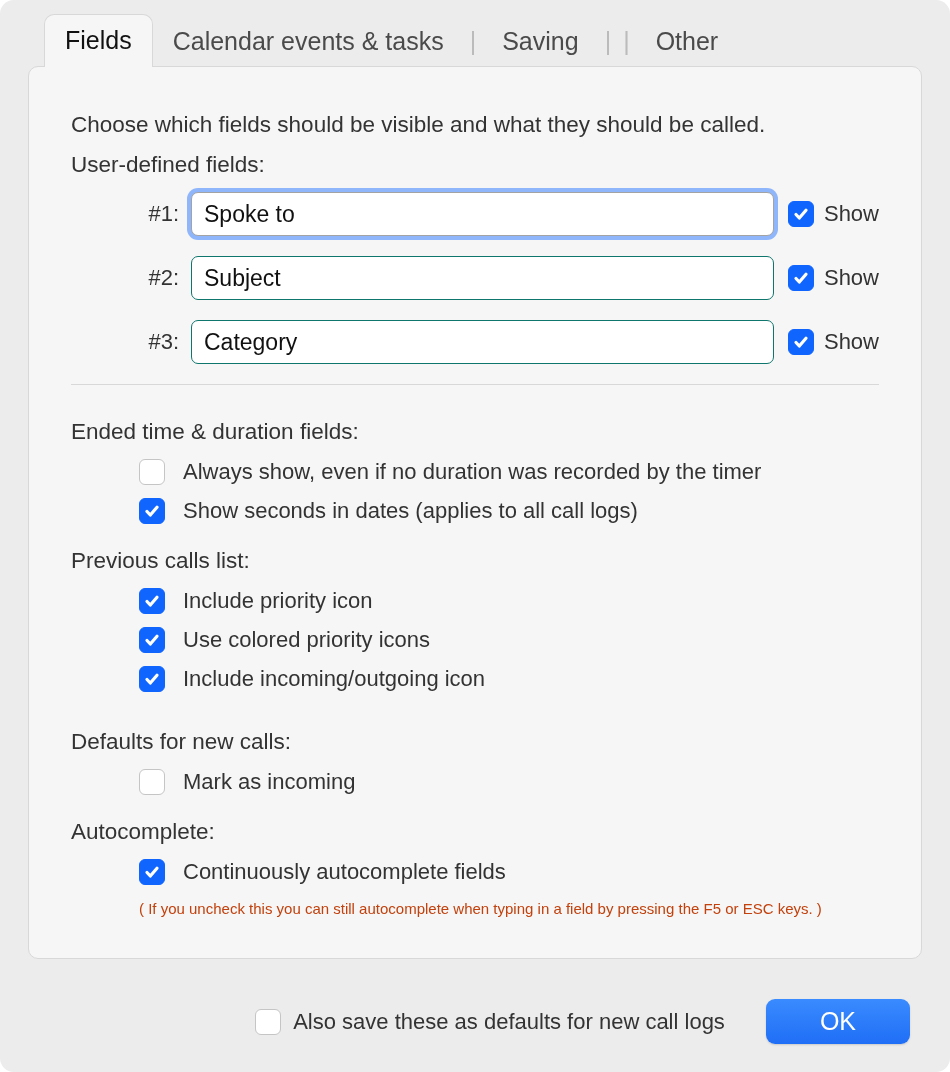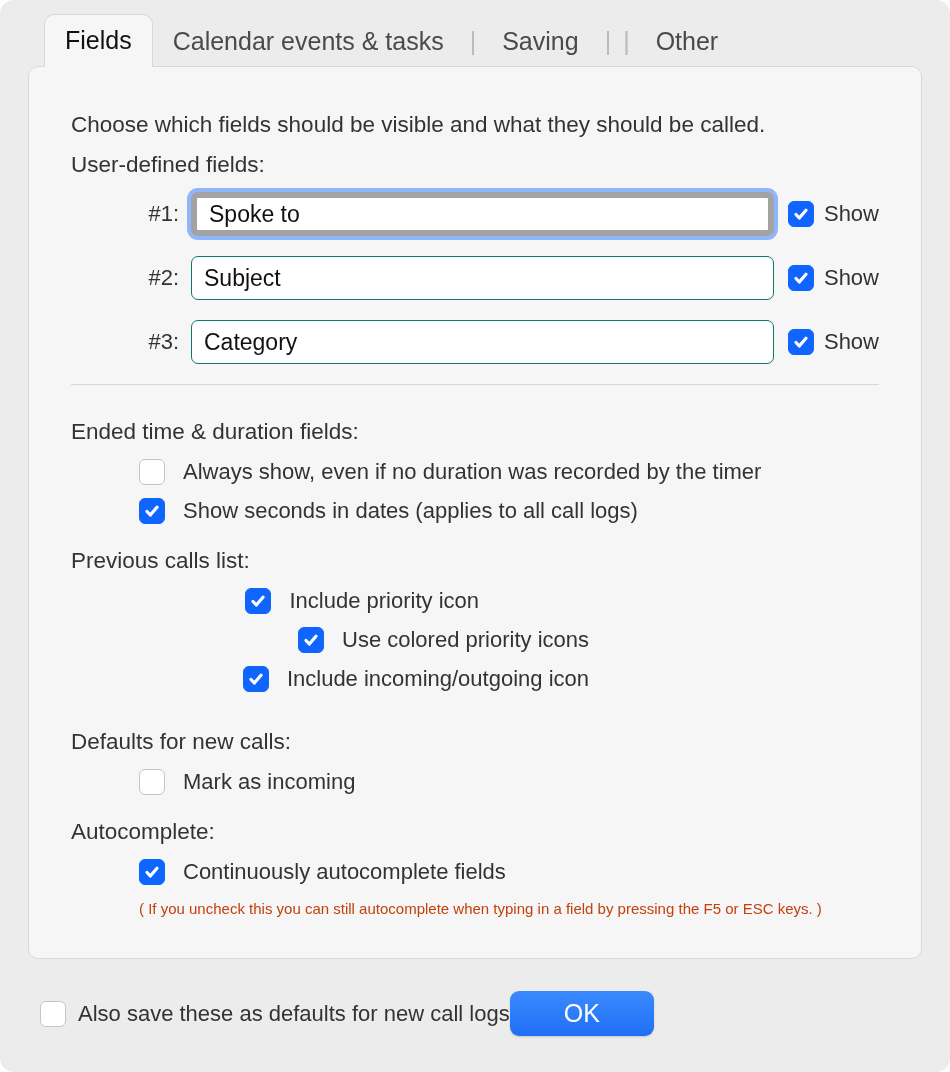--- a/index.html
+++ b/index.html
@@ -90,21 +90,21 @@
     font-size: 23px;
     padding: 4px 12px;
     border: 1px solid #0f766e;
     border-radius: 7px;
     background: #fff;
     color: #111;
     outline: none;
     font-family: inherit;
   }
   .field-input.focused {
-    border: 6px solid #a3a3a3;
+    border: 1px solid #a3a3a3;
     box-shadow: 0 0 0 4px rgba(59,127,255,0.55);
   }
   .show-pair {
     display: flex;
     align-items: center;
     margin-left: 14px;
     gap: 10px;
     justify-content: center;
   }
   .show-pair .cb-label {
@@ -155,36 +155,37 @@
     column-gap: 56px;
   }
   .check-row {
     display: flex;
     align-items: center;
     gap: 18px;
     font-size: 22px;
     color: #333;
     margin-bottom: 13px;
   }
-  .two-col .check-row { width: 340px; justify-content: flex-end; }
+  .two-col .check-row { width: 340px; }
   .two-col .check-row.wide { width: 450px; }
 
   .note {
     font-size: 15px;
     color: #c2410c;
     padding-left: 68px;
     line-height: 1.45;
   }
 
   .bottom-bar {
     position: absolute;
-    left: 40px; right: 40px; bottom: 36px;
-    display: flex;
-    align-items: center;
-    justify-content: flex-start;
+    left: 40px; right: 40px; bottom: 28px;
+    display: flex;
+    align-items: center;
+    justify-content: flex-end;
+    gap: 41px;
   }
   .bottom-left {
     display: flex;
     align-items: center;
     gap: 12px;
     font-size: 22px;
     color: #333;
   }
   .ok-btn {
     background: linear-gradient(180deg, #3a8bff 0%, #1f6ef6 100%);

